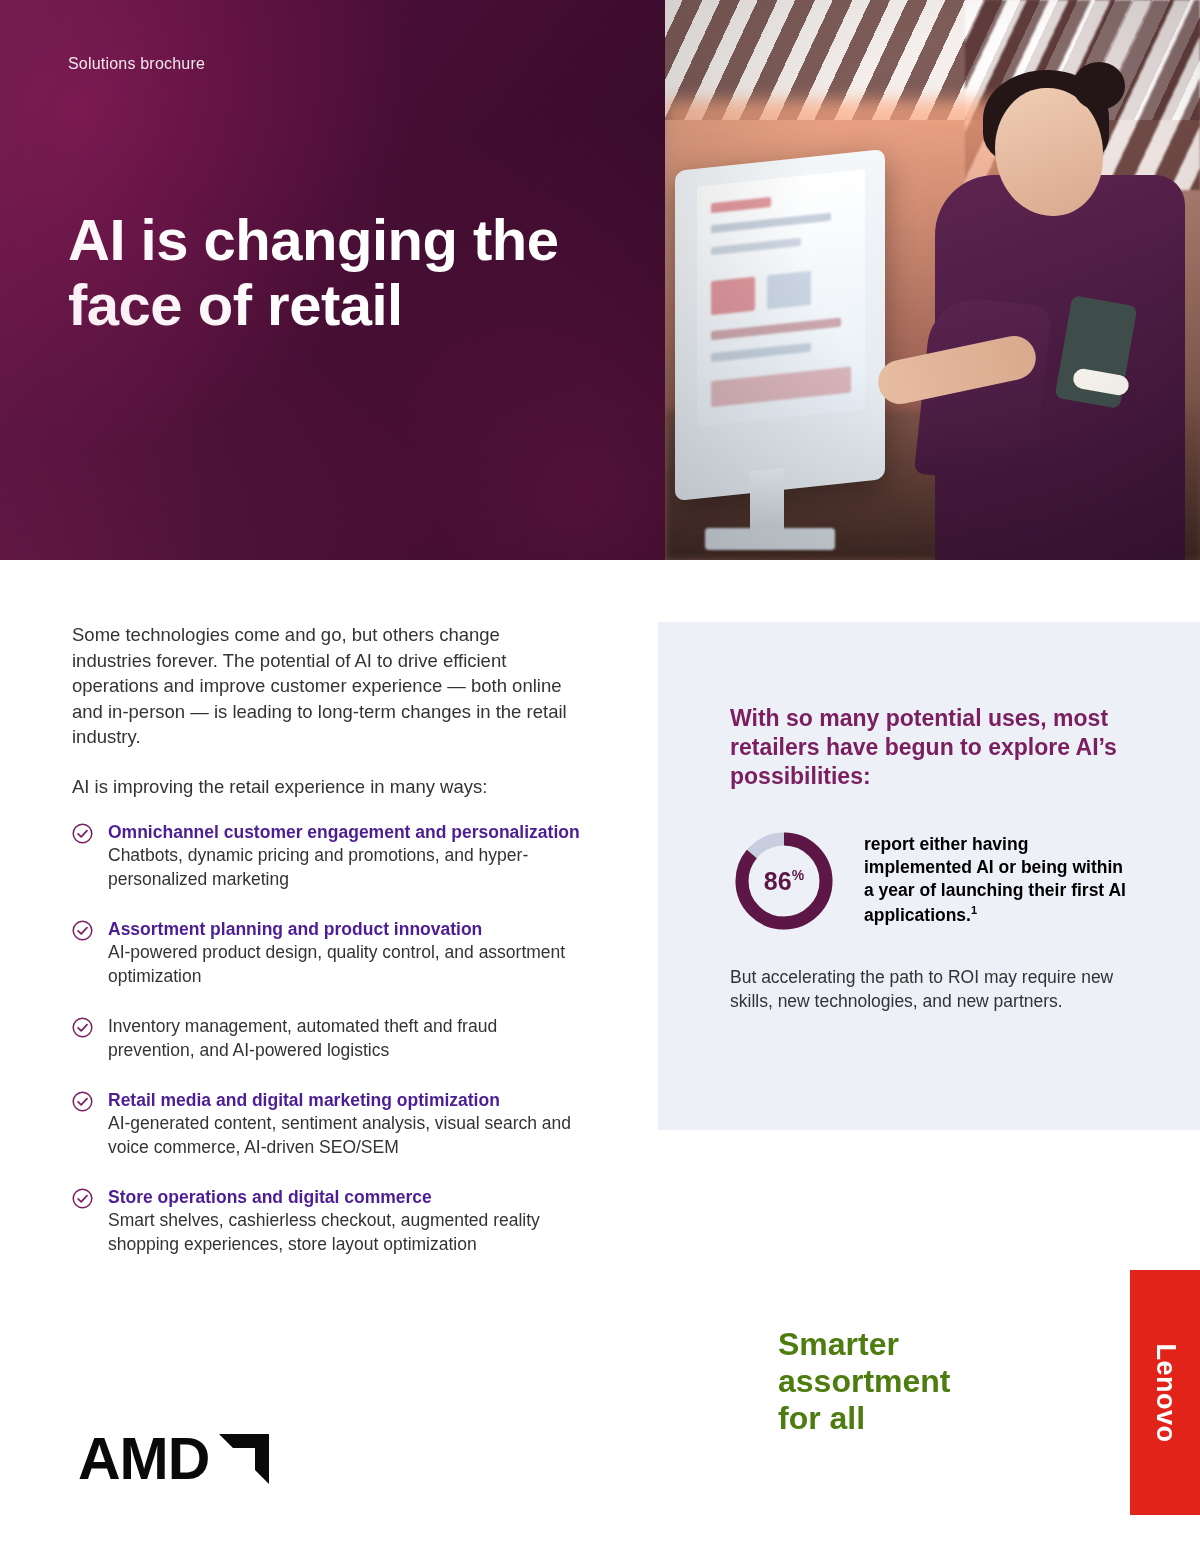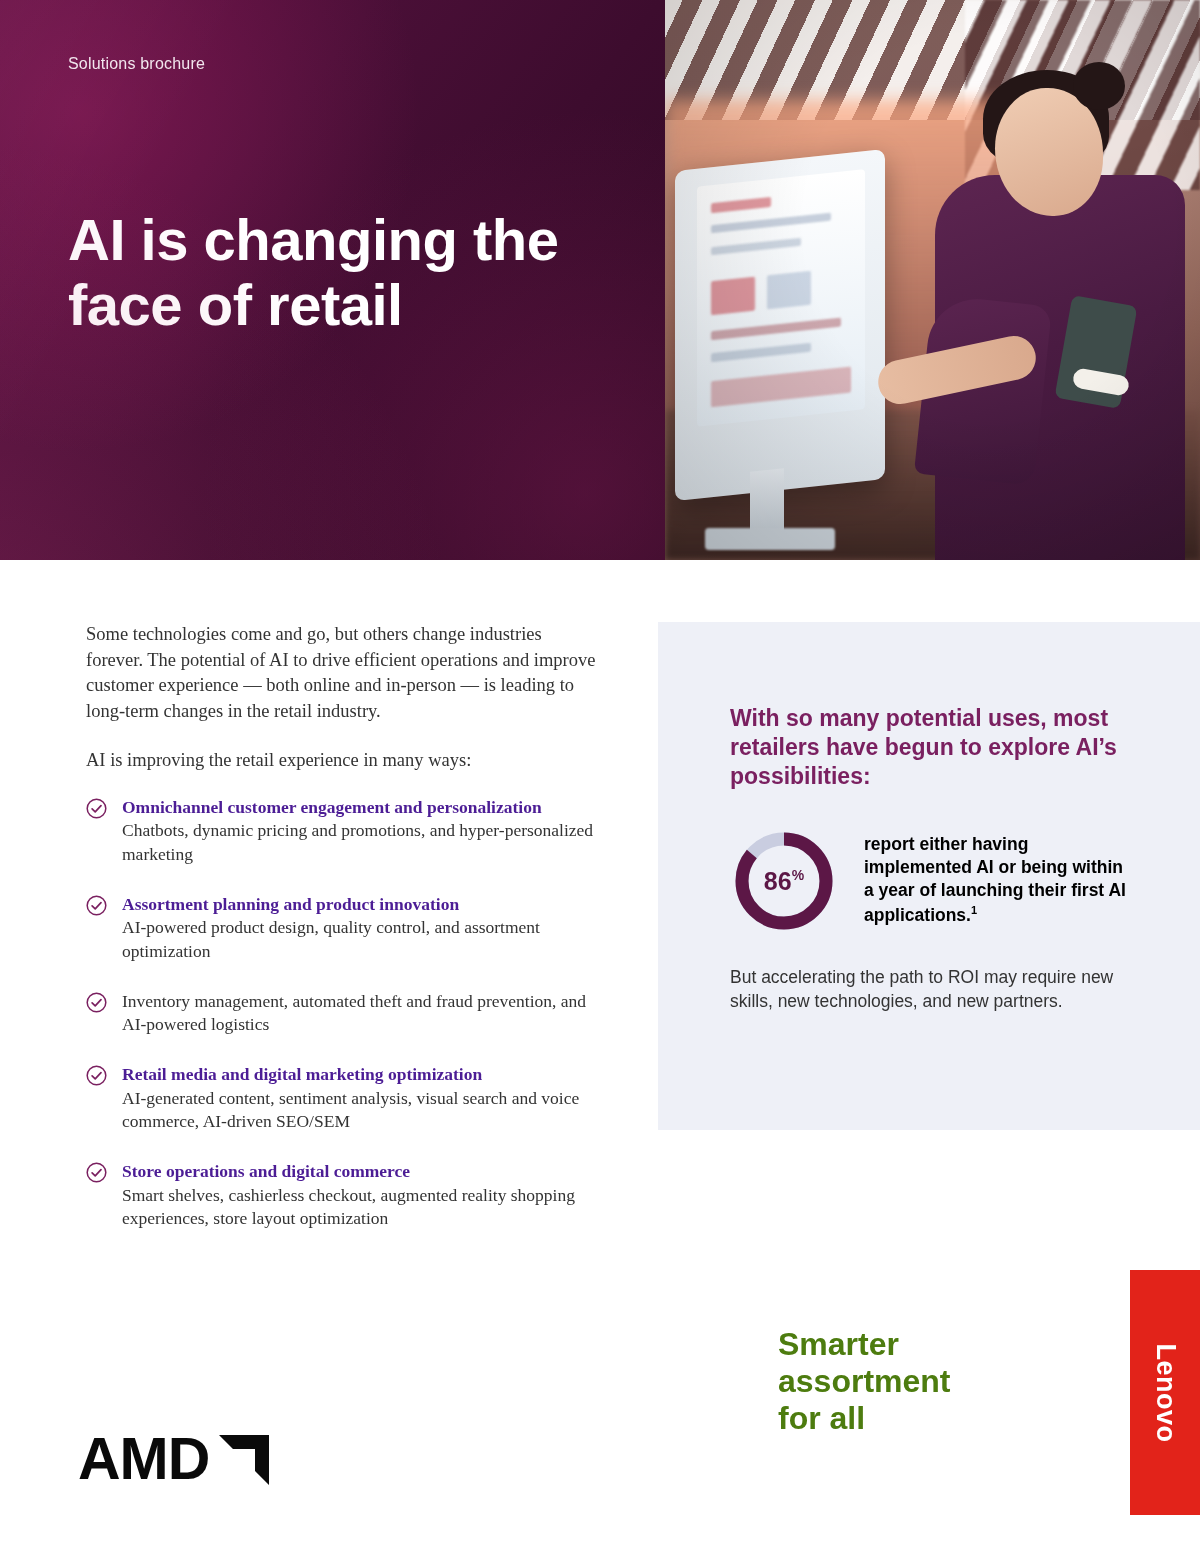--- a/index.html
+++ b/index.html
@@ -188,23 +188,22 @@
   
   .content {
     position: absolute;
     left: 0; top: 560px;
     width: 1200px;
     height: 995px;
   }
 
   .col-left {
     position: absolute;
-    left: 86px; top: 62px;
+    left: 72px; top: 62px;
     width: 510px;
-    font-family: Liberation Serif, serif;
   }
   .intro {
     font-size: 18.5px;
     line-height: 1.38;
     color: #333333;
     margin: 0 0 24px 0;
   }
   .intro.second { margin-bottom: 22px; }
 
   .feature {
@@ -315,21 +314,21 @@
     text-align: left;
     font-size: 32px;
     font-weight: bold;
     line-height: 1.16;
     color: #4d7c0f;
   }
   .amd {
     position: absolute;
     left: 78px; top: 870px;
     display: flex;
-    align-items: flex-end;
+    align-items: flex-start;
     gap: 6px;
   }
   .amd-word {
     font-size: 59px;
     font-weight: bold;
     letter-spacing: -1px;
     color: #0a0a0a;
     line-height: 1;
   }
   .amd-mark { display: block; }

